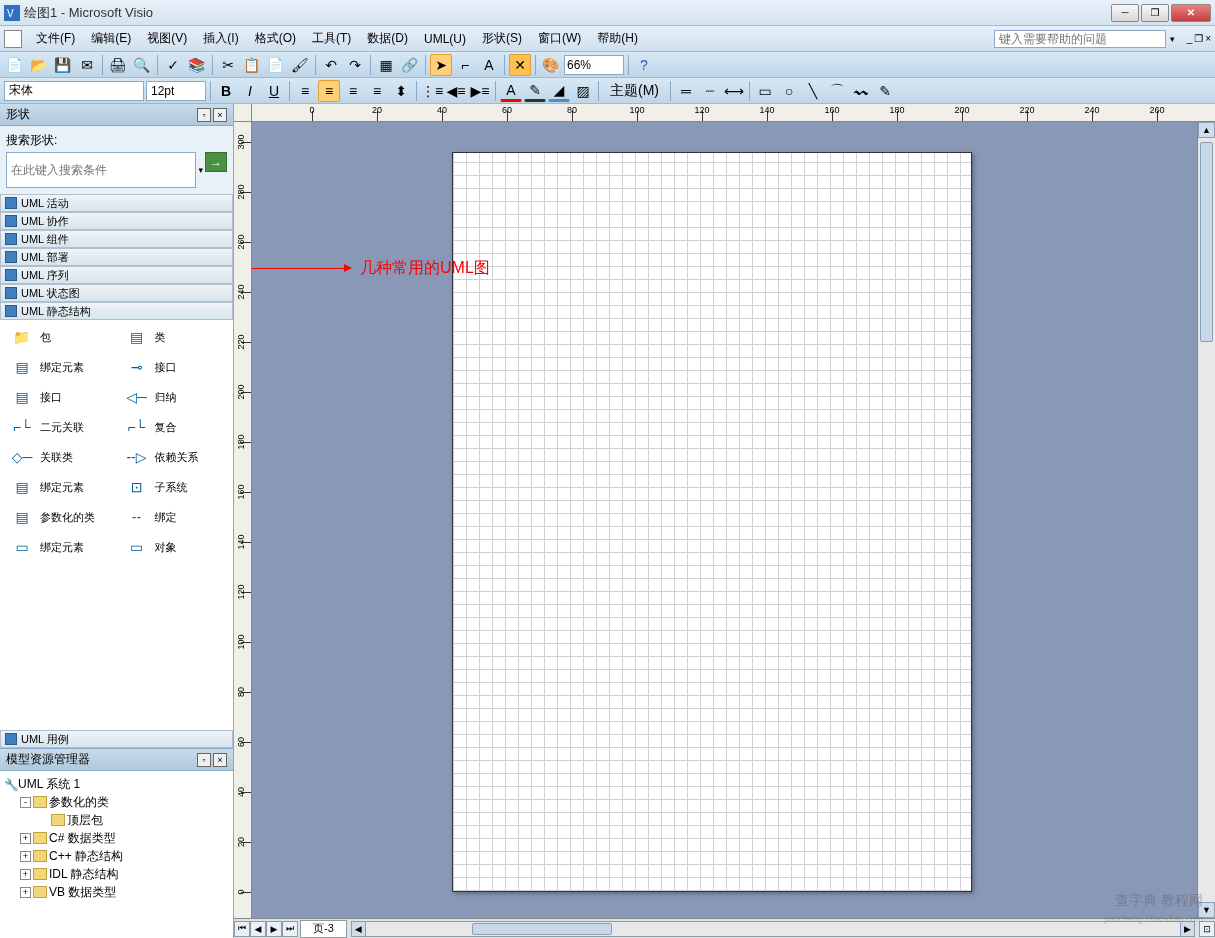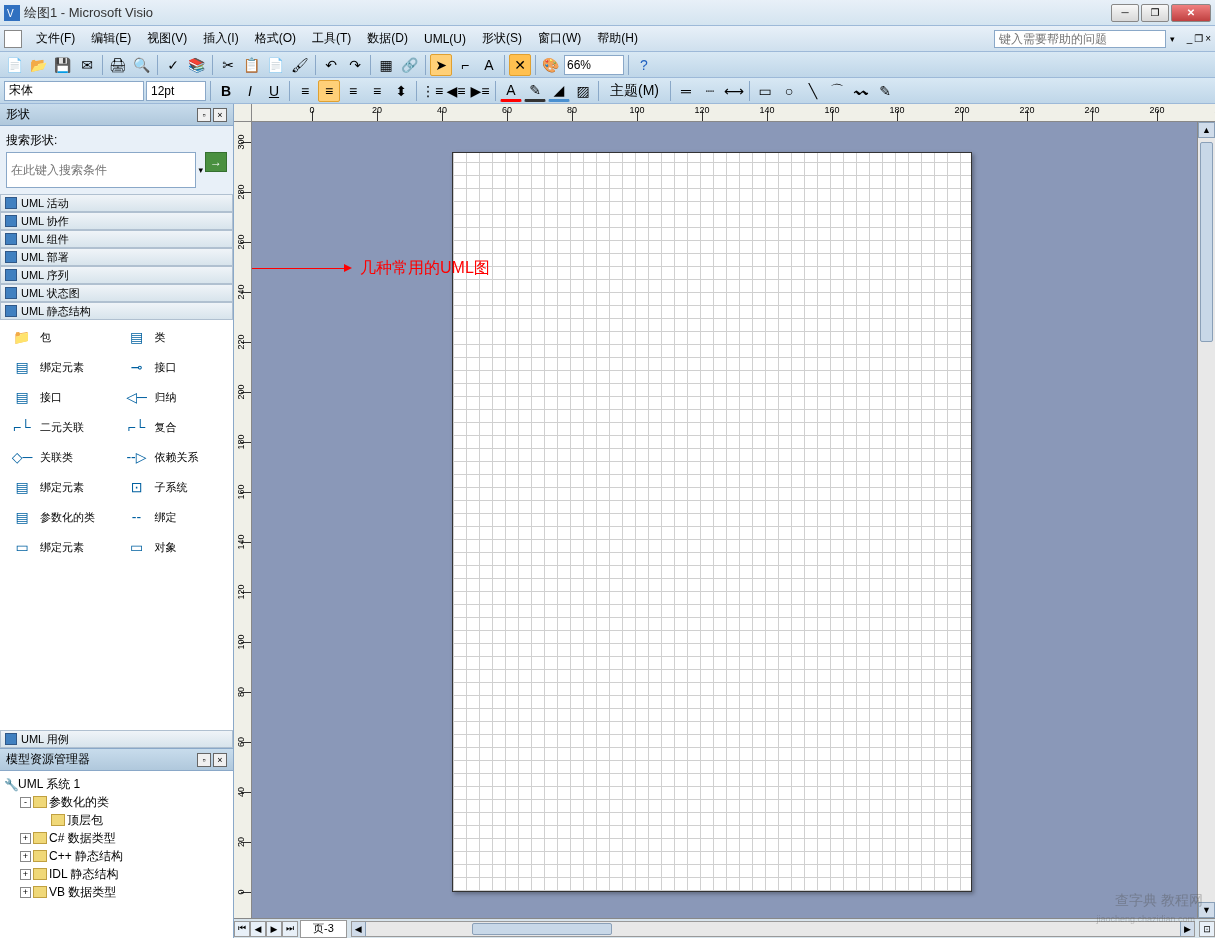--- a/index.html
+++ b/index.html
@@ -87,21 +87,21 @@
 .scroll-v .arr.up { top: 0; }
 .scroll-v .arr.dn { bottom: 0; }
 
 .page-tabs { height: 20px; background: #d8e4ec; display: flex; align-items: center; border-top: 1px solid #888; }
 .page-tabs .nav-btn { width: 16px; height: 16px; background: #e8f0f8; border: 1px solid #999; display: flex; align-items: center; justify-content: center; font-size: 9px; cursor: pointer; }
 .page-tabs .tab { height: 18px; background: white; border: 1px solid #999; padding: 0 12px; display: flex; align-items: center; font-size: 11px; margin-left: 2px; }
 .page-tabs .hscroll { flex: 1; margin: 0 4px; height: 16px; background: #e8e8e8; border: 1px solid #999; position: relative; }
 .page-tabs .hscroll .hthumb { position: absolute; left: 120px; top: 1px; bottom: 1px; width: 140px; background: #c8d8e8; border: 1px solid #8aa0b8; border-radius: 2px; }
 
 .watermark { position: absolute; right: 12px; bottom: 28px; font-size: 14px; color: rgba(80,80,80,0.4); pointer-events: none; margin-top: 28px; }
-.watermark2 { position: absolute; right: 20px; bottom: 14px; font-size: 9px; color: rgba(80,80,80,0.3); pointer-events: none; }
+.watermark2 { position: absolute; right: 12px; bottom: 14px; font-size: 9px; color: rgba(80,80,80,0.3); pointer-events: none; }
 </style>
 </head>
 <body>
 
 <div class="titlebar">
   <svg class="icon" viewBox="0 0 16 16">
       <rect width="16" height="16" fill="#3070c0"></rect>
       <text x="3" y="12" fill="white" font-size="10">V</text>
     </svg>
   <span class="title">绘图1 - Microsoft Visio</span>

